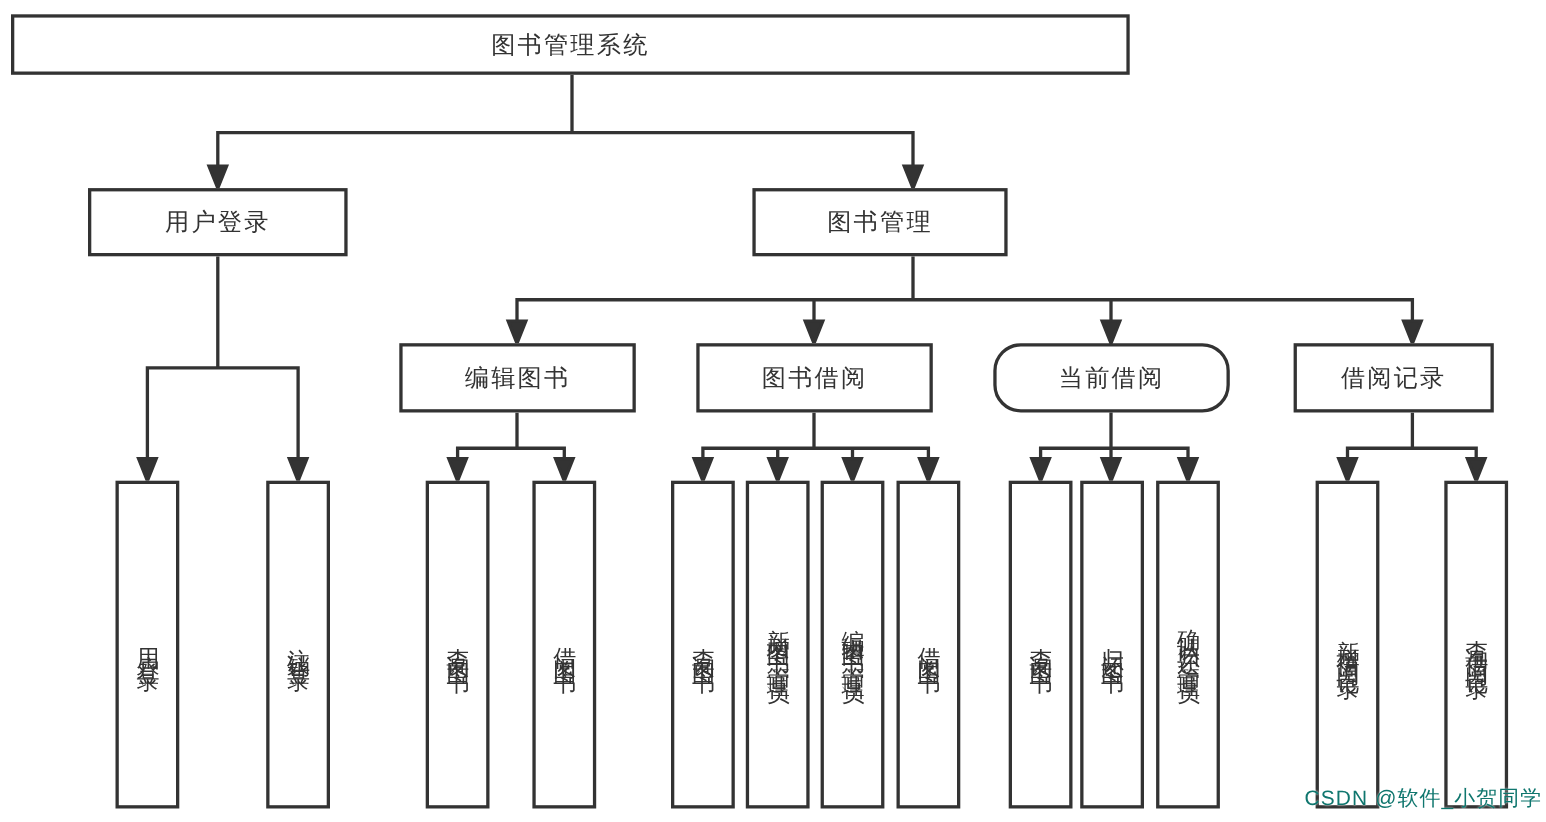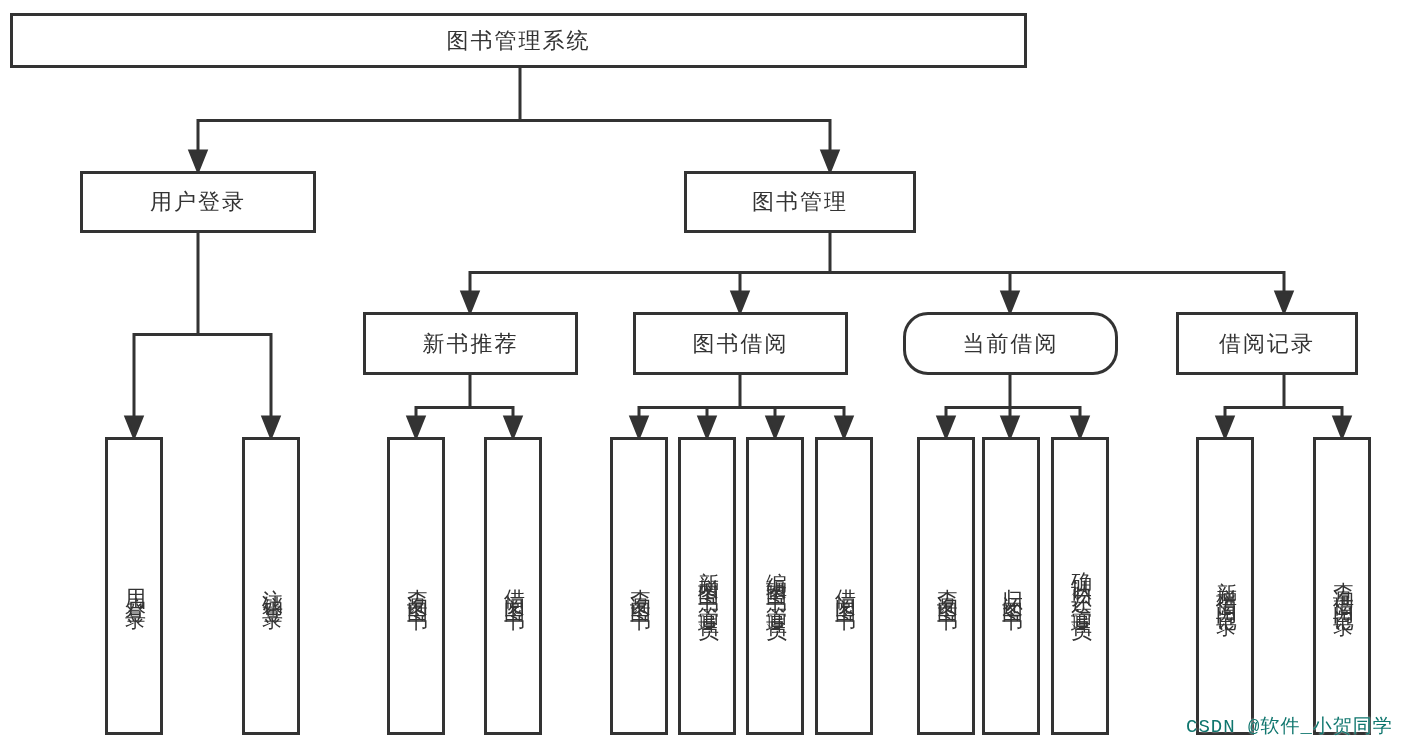--- a/index.html
+++ b/index.html
@@ -7,21 +7,20 @@
     padding: 0;
     background: #ffffff;
     font-family: "Liberation Sans", "DejaVu Sans", sans-serif;
   }
   .canvas {
     position: relative;
     width: 1405px;
     height: 747px;
     background: #ffffff;
     overflow: hidden;
-    font-family: Liberation Mono, monospace;
   }
   .connectors {
     position: absolute;
     left: 0; top: 0;
     pointer-events: none;
   }
   .box {
     position: absolute;
     box-sizing: border-box;
     border: 3px solid #333333;
@@ -115,21 +114,21 @@
   </div>
 
   <div class="box h" style="left:80px; top:171px; width:236px; height:62px;">
     <span>用户登录</span>
   </div>
   <div class="box h" style="left:684px; top:171px; width:232px; height:62px;">
     <span>图书管理</span>
   </div>
 
   <div class="box h" style="left:363px; top:312px; width:215px; height:63px;">
-    <span>新书推荐</span>
+    <span>编辑图书</span>
   </div>
   <div class="box h" style="left:633px; top:312px; width:215px; height:63px;">
     <span>图书借阅</span>
   </div>
   <div class="box h" style="left:903px; top:312px; width:215px; height:63px;border-radius:25px;">
     <span>当前借阅</span>
   </div>
   <div class="box h" style="left:1176px; top:312px; width:182px; height:63px;">
     <span>借阅记录</span>
   </div>

